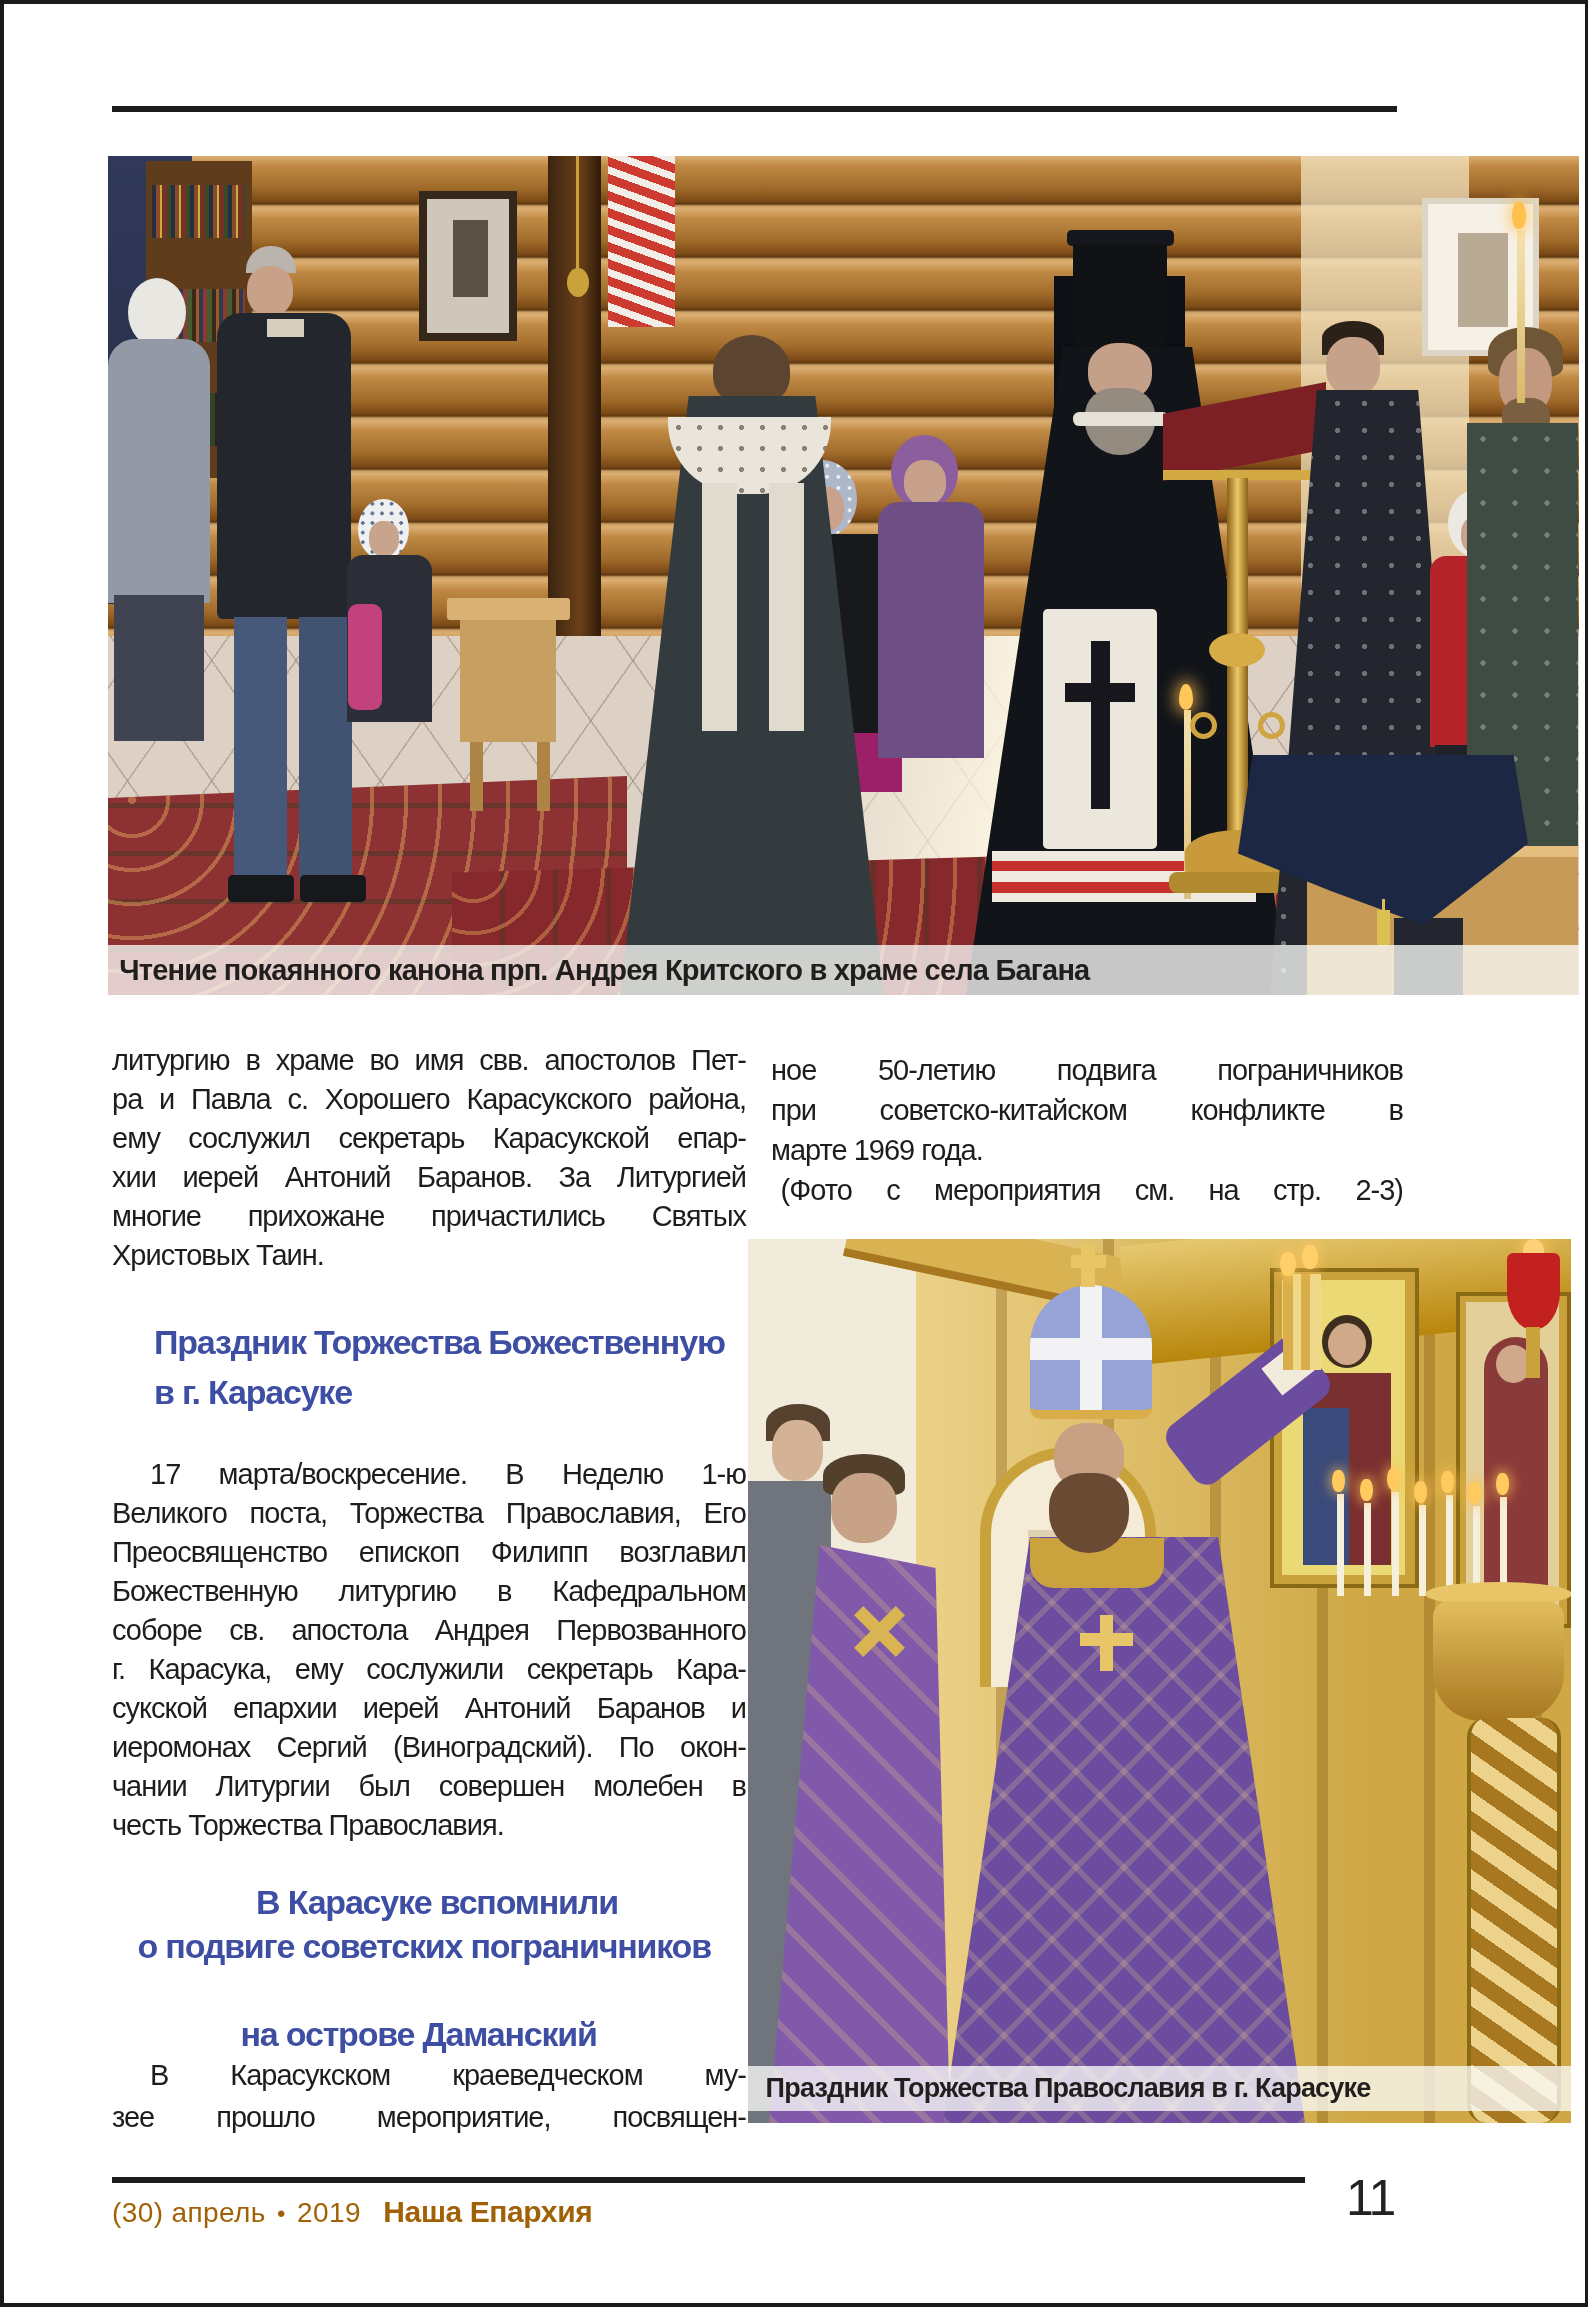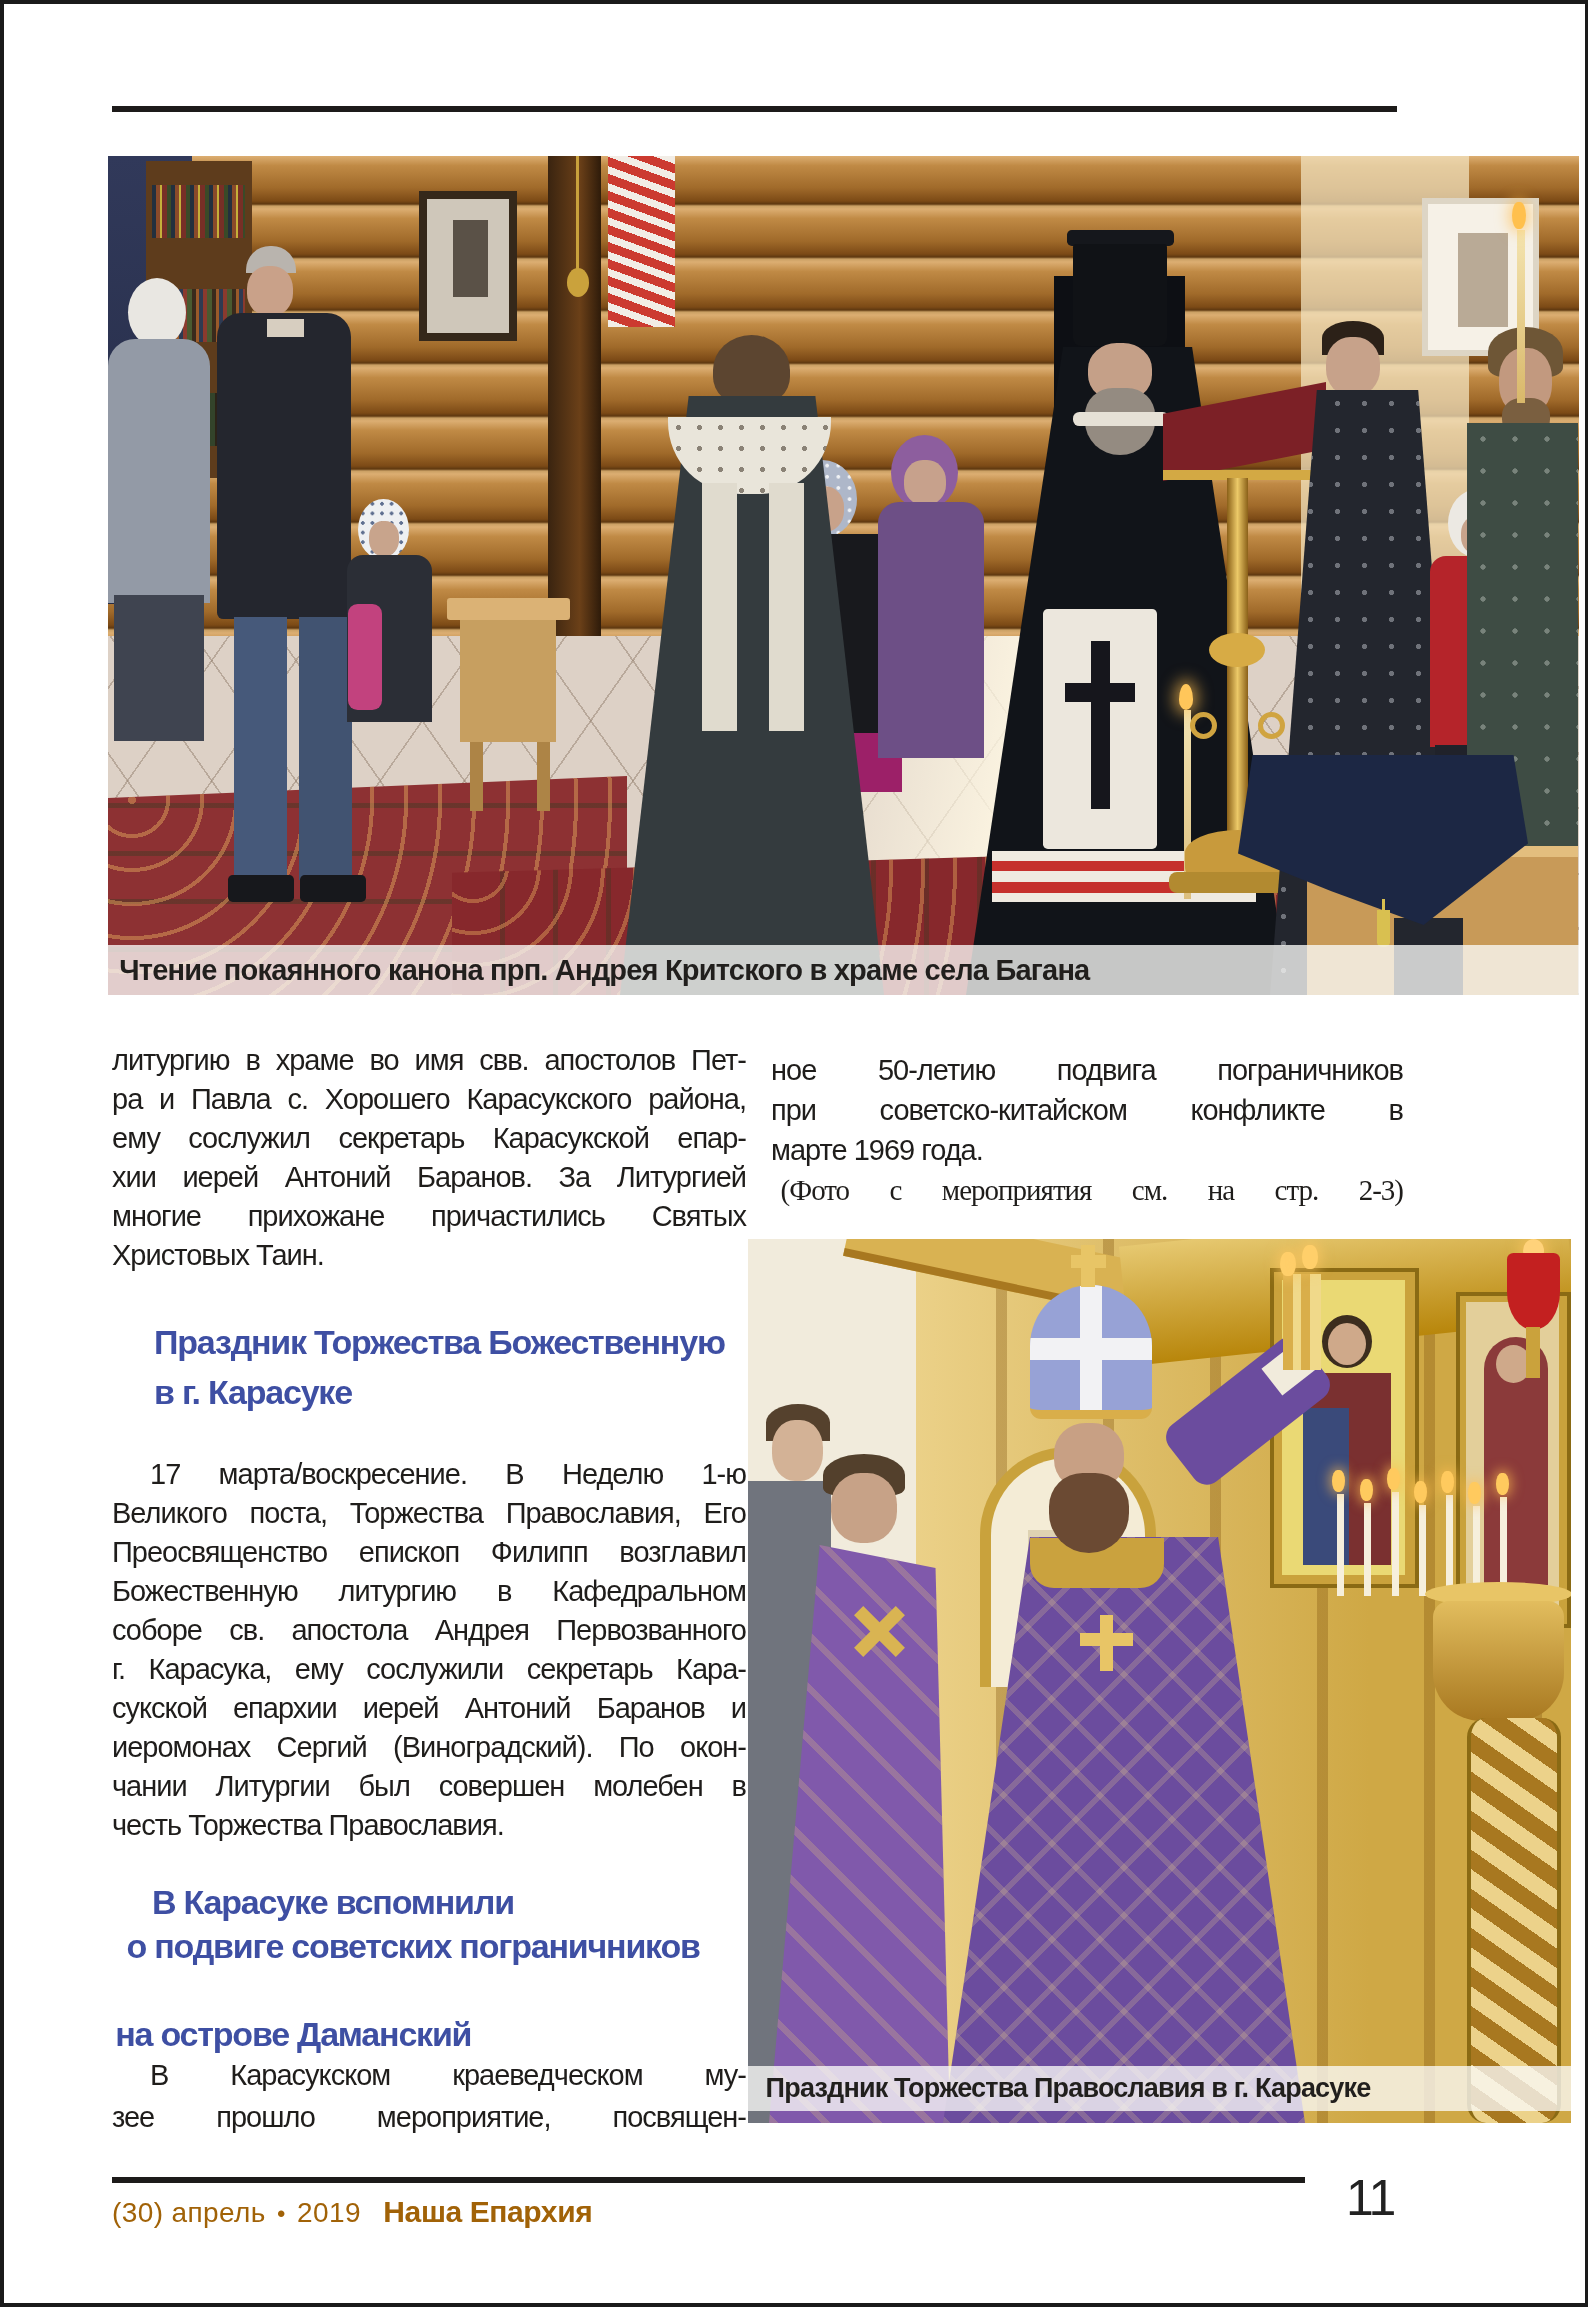--- a/index.html
+++ b/index.html
@@ -172,36 +172,36 @@
     <div class="ln">Преосвященство епископ Филипп возглавил</div>
     <div class="ln">Божественную литургию в Кафедральном</div>
     <div class="ln">соборе св. апостола Андрея Первозванного</div>
     <div class="ln">г. Карасука, ему сослужили секретарь Кара-</div>
     <div class="ln">сукской епархии иерей Антоний Баранов и</div>
     <div class="ln">иеромонах Сергий (Виноградский). По окон-</div>
     <div class="ln">чании Литургии был совершен молебен в</div>
     <div class="ln last">честь Торжества Православия.</div>
   </div>
 
-  <div class="col h2" style="left:104px;top:1880px;">
+  <div class="col h2" style="left:96px;top:1880px;text-align:center;">
     <div class="hl" style="padding-left:48px;">В Карасуке вспомнили</div>
     <div class="hl" style="padding-left:22.4px;">о подвиге советских пограничников</div>
     <div class="hl" style="padding-left:11.2px;margin-top:44px;">на острове Даманский</div>
   </div>
 
   <div class="col" style="left:112px;top:2054px;">
     <div class="ln ind" style="line-height:42px;">В Карасукском краеведческом му-</div>
     <div class="ln" style="line-height:42px;">зее прошло мероприятие, посвящен-</div>
   </div>
 
   <div class="col" style="left:771px;top:1050px;width:632px;">
     <div class="ln" style="line-height:40px;">ное 50-летию подвига пограничников</div>
     <div class="ln" style="line-height:40px;">при советско-китайском конфликте в</div>
     <div class="ln last" style="line-height:40px;">марте 1969 года.</div>
-    <div class="ln" style="line-height:40px;padding-left:9.6px;font-family:Liberation Serif, serif;">(Фото с мероприятия см. на стр. 2-3)</div>
+    <div class="ln" style="line-height:40px;padding-left:9.6px;">(Фото с мероприятия см. на стр. 2-3)</div>
   </div>
 
   <div class="photo" style="left:748px;top:1239px;width:823px;height:884px;background:#e8d9a8;">
     <div class="abs" style="left:152px;top:0;width:671px;height:884px;background:linear-gradient(90deg,#ecd28a,#cfa845 70%);"></div>
     <div class="abs" style="left:152px;top:0;width:671px;height:884px;background:repeating-linear-gradient(90deg,rgba(130,85,15,0) 0 96px,rgba(130,85,15,.35) 96px 107px);"></div>
     <div class="abs" style="left:0;top:0;width:168px;height:884px;background:#f1ebdc;"></div>
     <div class="abs" style="left:96px;top:8px;width:448px;height:56px;background:#d9b252;border-bottom:8px solid #a87820;transform:rotate(12deg);box-sizing:border-box;"></div>
     <div class="abs" style="left:376px;top:-16px;width:448px;height:120px;background:linear-gradient(180deg,#e6c870,#b8860b);transform:rotate(-6deg);"></div>
     <div class="abs" style="left:232px;top:208px;width:176px;height:240px;background:#f4ecd6;border:11.2px solid #c9a23c;border-bottom:none;border-radius:88px 88px 0 0;box-sizing:border-box;">
       <div class="abs" style="left:37px;top:72px;width:80px;height:160px;background:#ded2b2;"></div>

